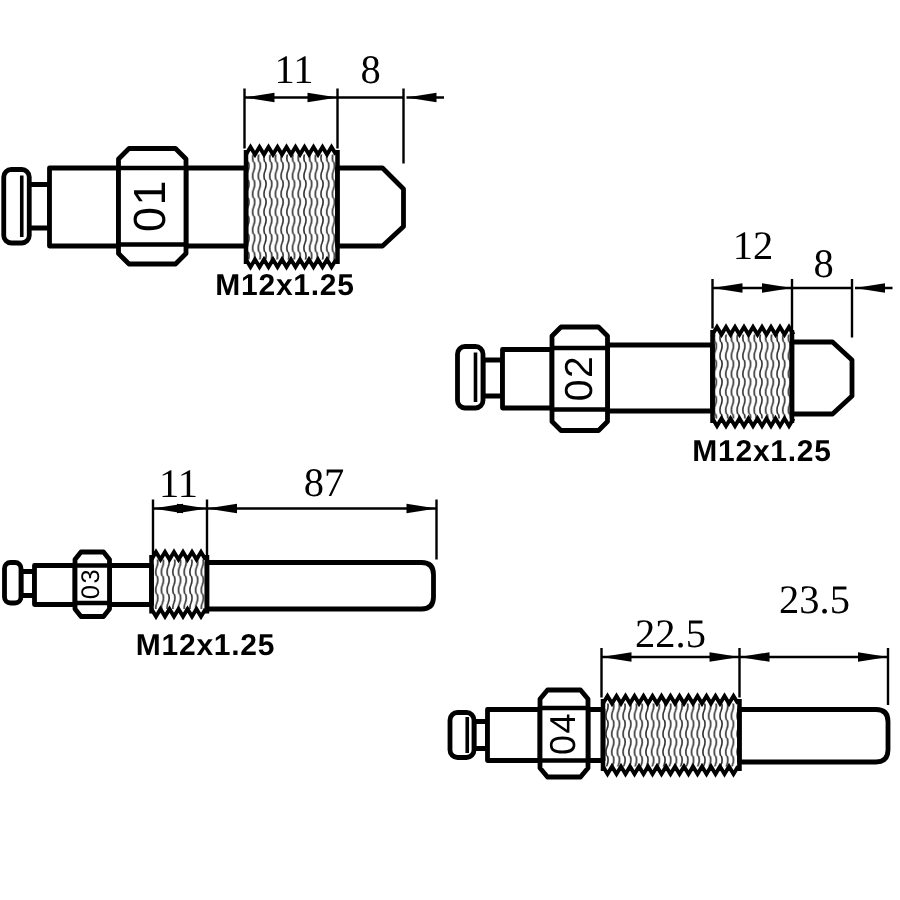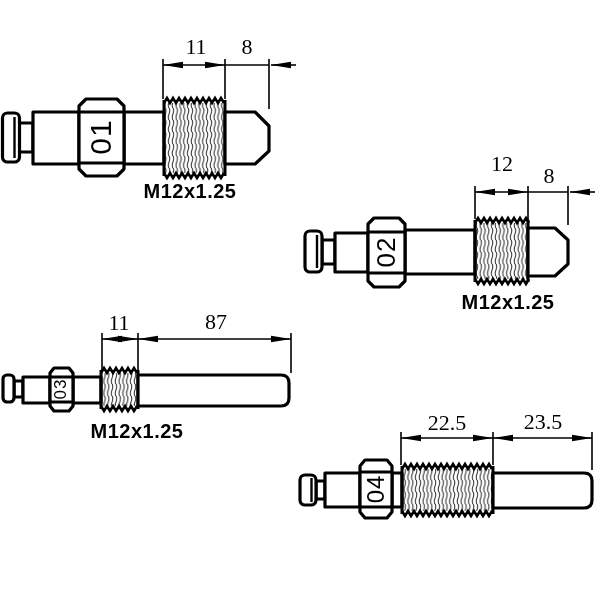--- a/index.html
+++ b/index.html
@@ -2,21 +2,21 @@
 <html><head>
 <meta charset="utf-8">
 <style>
   html,body{margin:0;padding:0;background:#ffffff;}
   .canvas{
     position:relative;width:600px;height:600px;background:#ffffff;
     font-family:"Liberation Sans",sans-serif;overflow:hidden;
   }
   .canvas svg{position:absolute;left:0;top:0;}
   .txt{position:absolute;transform:translate(-50%,-50%);white-space:nowrap;color:#000;}
-  .dim{font-family:"Liberation Serif",serif;font-size:22px;font-weight:400;}
+  .dim{font-family:"Liberation Serif",serif;font-size:27px;font-weight:400;}
   .spec{font-family:"Liberation Sans",sans-serif;font-size:20px;font-weight:700;letter-spacing:.5px;}
   .pnum{font-family:"Liberation Sans",sans-serif;font-weight:500;transform:translate(-50%,-50%) rotate(-90deg);letter-spacing:1px;}
   .outline{fill:#ffffff;stroke:#000;stroke-width:3.2;stroke-linejoin:round;}
   .thin{stroke:#000;stroke-width:1.6;fill:none;}
   .zig{stroke:#000;stroke-width:2.6;fill:none;stroke-linejoin:miter;}
   .tbound{stroke:#000;stroke-width:3;fill:none;}
   .facet{stroke:#000;stroke-width:3;fill:none;}
   .capline{stroke:#000;stroke-width:2.4;fill:none;}
 </style>
 </head>
@@ -133,16 +133,16 @@
   <span class="txt dim" style="left:549px;top:176px;">8</span>
   <span class="txt spec" style="left:508px;top:302px;">M12x1.25</span>
   <span class="txt pnum" style="left:386px;top:252px;font-size:26px;">02</span>
 
   <span class="txt dim" style="left:119px;top:323px;">11</span>
   <span class="txt dim" style="left:216px;top:322px;">87</span>
   <span class="txt spec" style="left:137px;top:431px;">M12x1.25</span>
   <span class="txt pnum" style="left:61px;top:389px;font-size:17px;">03</span>
 
   <span class="txt dim" style="left:447px;top:423px;">22.5</span>
-  <span class="txt dim" style="left:543px;top:422px;">23.5</span>
+  <span class="txt dim" style="left:543px;top:400px;">23.5</span>
   <span class="txt pnum" style="left:376px;top:489px;font-size:24px;">04</span>
 
 </div>
 
 </body></html>

